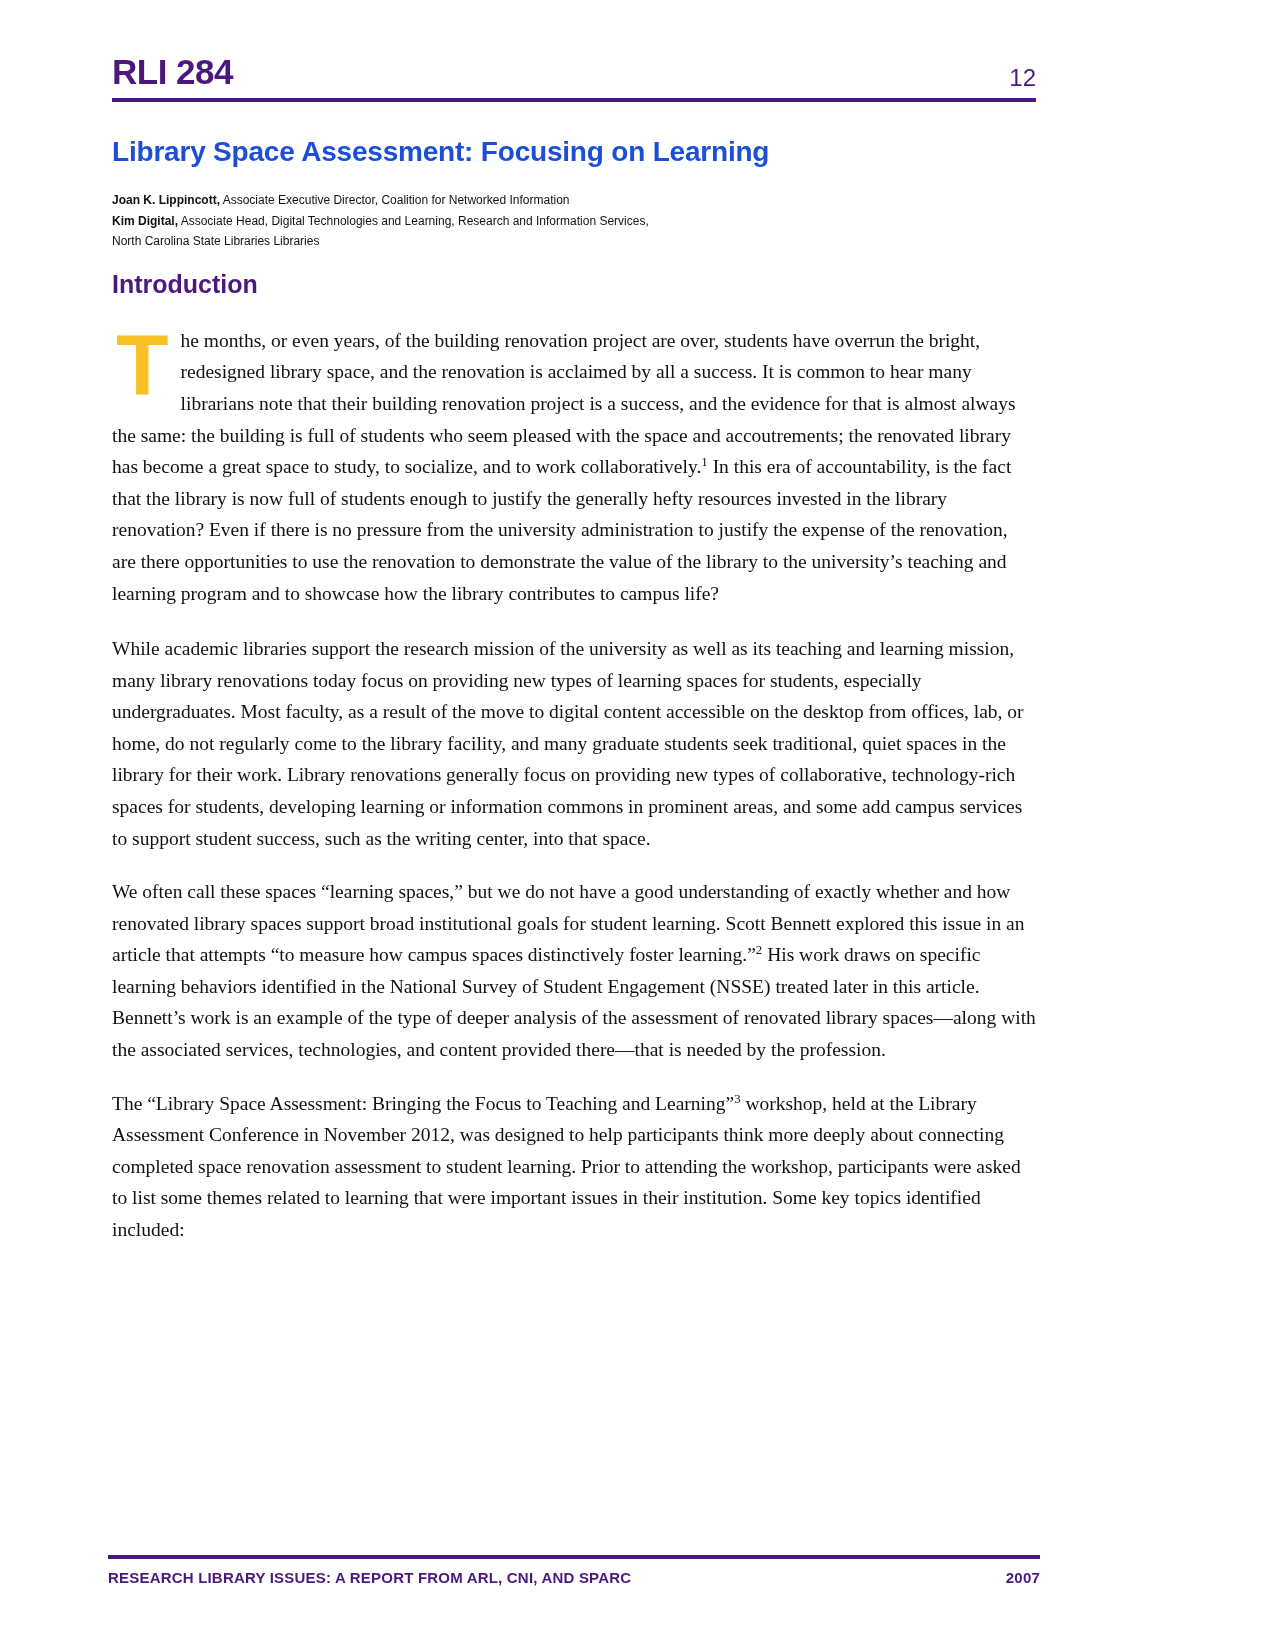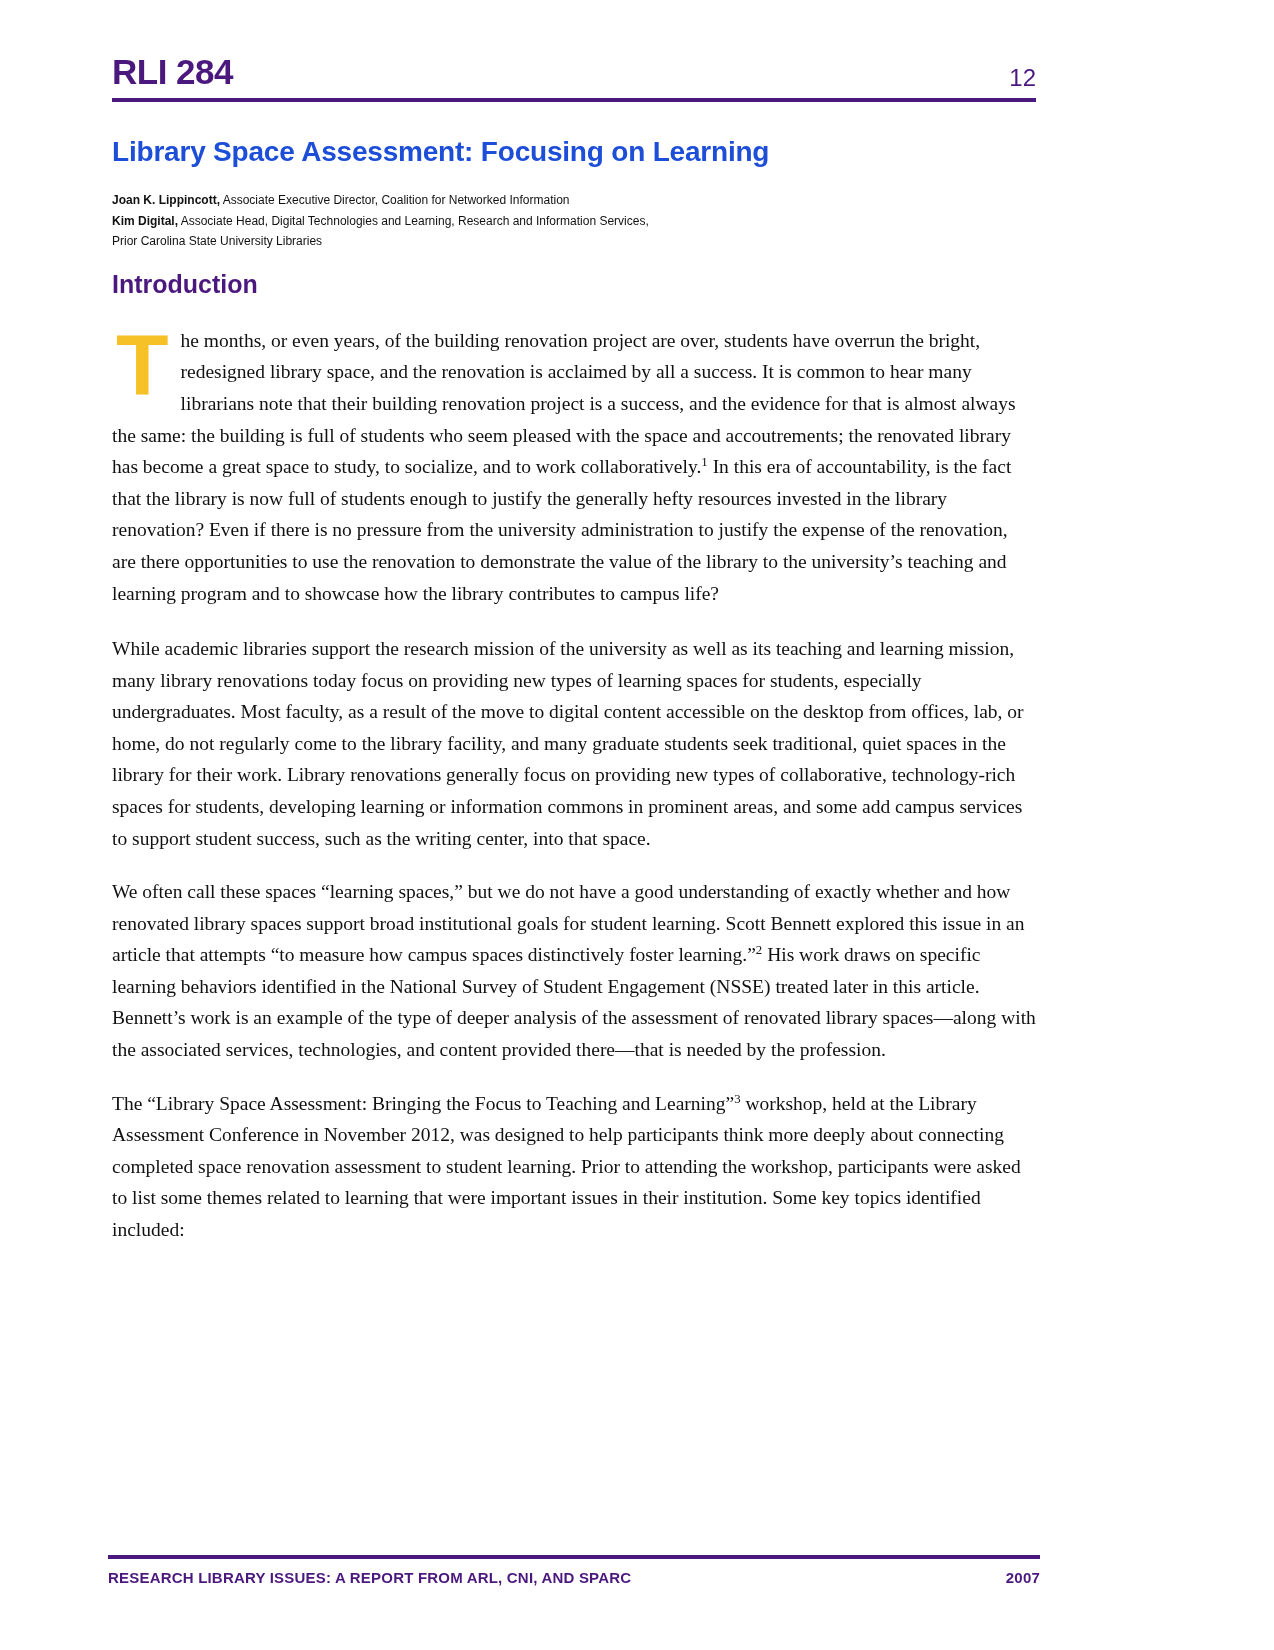--- a/index.html
+++ b/index.html
@@ -146,21 +146,21 @@
 
   <div class="authors">
     <div>
       <span class="nm">Joan K. Lippincott,</span>
       <span>Associate Executive Director, Coalition for Networked Information</span>
     </div>
     <div>
       <span class="nm">Kim Digital,</span>
       <span>Associate Head, Digital Technologies and Learning, Research and Information Services,</span>
     </div>
-    <div>Prior Carolina State University Libraries</div>
+    <div>North Carolina State Libraries Libraries</div>
   </div>
 
   <h2 class="section-heading">Introduction</h2>
 
   <p class="body first">
     <span class="dropcap">T</span><span>he months, or even years, of the building renovation project are over, students have overrun the bright, redesigned library space, and the renovation is acclaimed by all a success. It is common to hear many librarians note that their building renovation project is a success, and the evidence for that is almost always the same: the building is full of students who seem pleased with the space and accoutrements; the renovated library has become a great space to study, to socialize, and to work collaboratively.</span><sup>1</sup><span> In this era of accountability, is the fact that the library is now full of students enough to justify the generally hefty resources invested in the library renovation? Even if there is no pressure from the university administration to justify the expense of the renovation, are there opportunities to use the renovation to demonstrate the value of the library to the university’s teaching and learning program and to showcase how the library contributes to campus life?</span>
   </p>
 
   <p class="body">While academic libraries support the research mission of the university as well as its teaching and learning mission, many library renovations today focus on providing new types of learning spaces for students, especially undergraduates. Most faculty, as a result of the move to digital content accessible on the desktop from offices, lab, or home, do not regularly come to the library facility, and many graduate students seek traditional, quiet spaces in the library for their work. Library renovations generally focus on providing new types of collaborative, technology-rich spaces for students, developing learning or information commons in prominent areas, and some add campus services to support student success, such as the writing center, into that space.</p>
 

